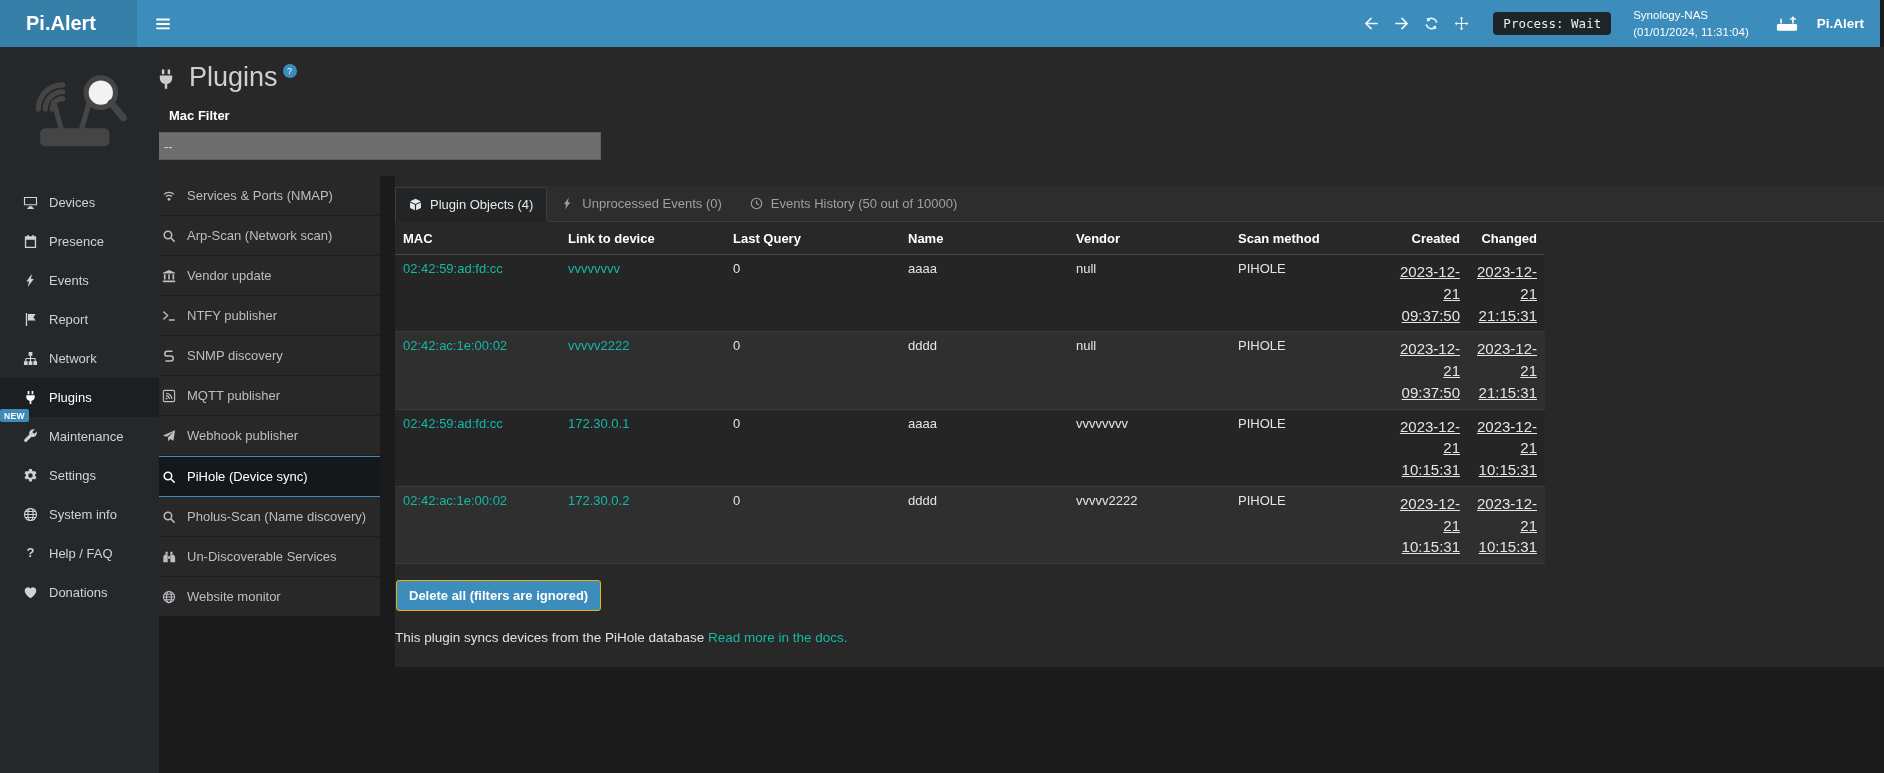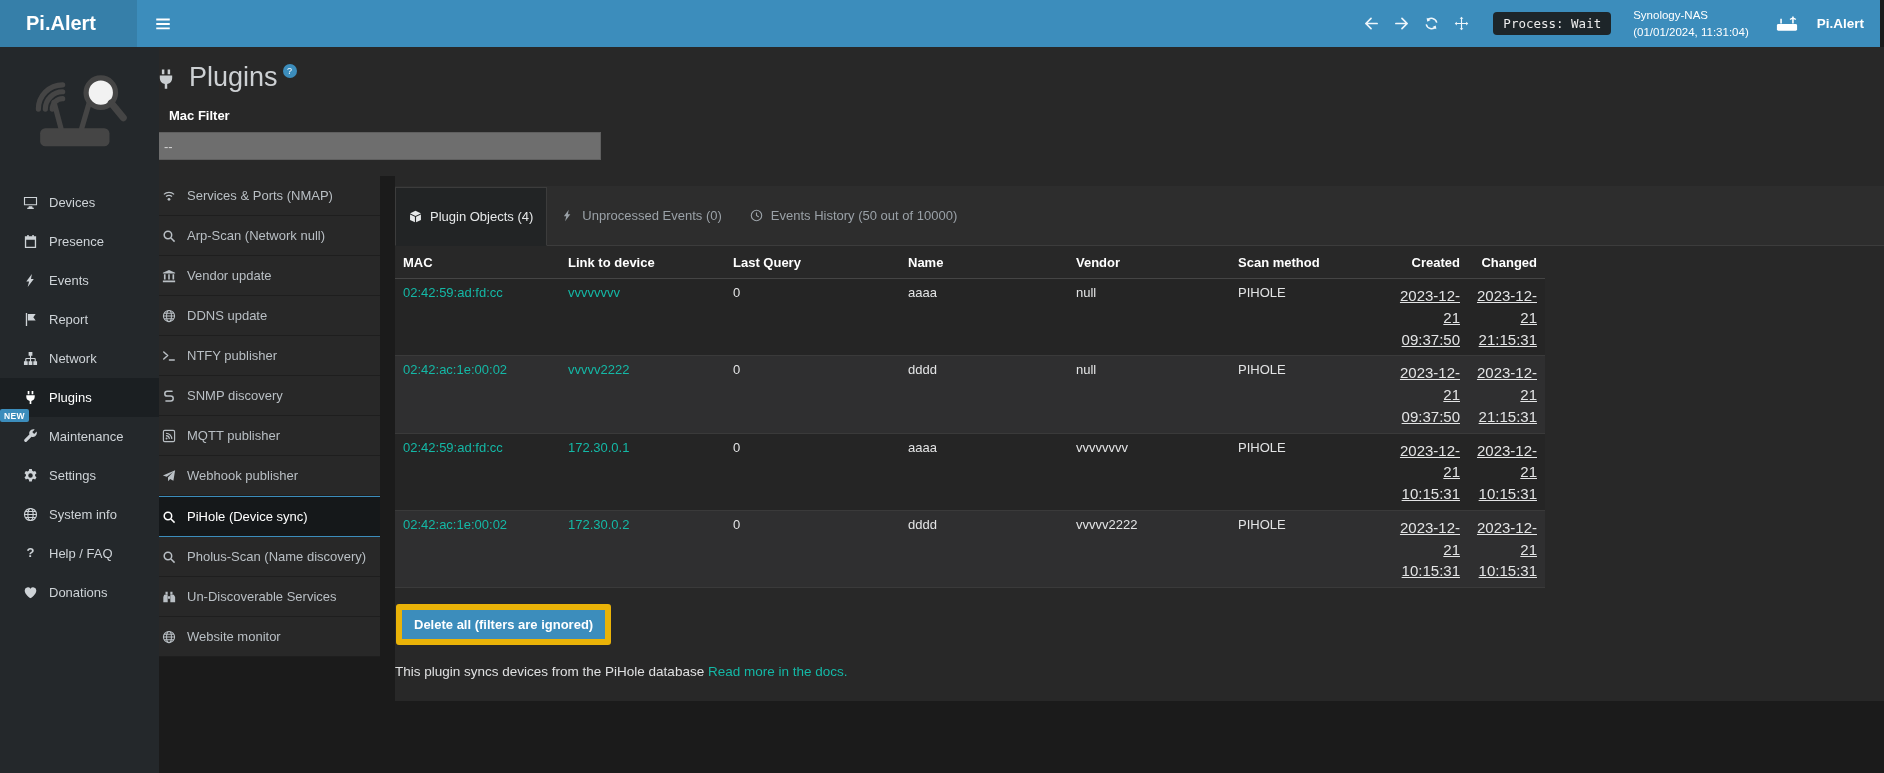--- a/index.html
+++ b/index.html
@@ -54,37 +54,37 @@
 
   .columns { display:flex; align-items:flex-start; gap:15px; padding-left:13px; }
   .plugin-menu { width:230px; flex:none; }
   .plugin-item { display:flex; align-items:center; gap:11px; padding:12px 10px 12px 12px; background:#282828;
                  border-bottom:1px solid #1e1e1e; color:#b9bfc4; font-size:13px; cursor:pointer; }
   .plugin-item.active { background:#15181a; color:#fff; border-top:1px solid #3c8dbc; border-bottom:1px solid #3c8dbc; }
   .p-icon { width:14px; height:14px; flex:none; }
 
   .tab-panel { flex:1; background:#282828; padding:10px 0 22px 0; }
   .tabs { display:flex; align-items:flex-end; background:#2d2d2d; border-bottom:1px solid #3c3c3c; }
-  .tab { display:flex; align-items:center; gap:8px; padding:21px 13px; font-size:13px; color:#9aa1a7;
+  .tab { display:flex; align-items:center; gap:8px; padding:9px 13px; font-size:13px; color:#9aa1a7;
          cursor:pointer; border:1px solid transparent; }
   .tab.active { background:#222425; color:#e6e8e9; border-color:#3c3c3c; border-bottom-color:#222425; margin-bottom:-1px; }
   .t-icon { width:13px; height:13px; }
 
   .obj-table { width:1150px; border-collapse:collapse; table-layout:fixed; font-size:13px; color:#e3e4e5; }
   .obj-table th { text-align:left; font-weight:bold; color:#fff; padding:9px 8px 8px; border-bottom:1px solid #454545; }
   .obj-table td { padding:6px 8px 5px; vertical-align:top; }
   .obj-table tbody tr:nth-child(odd) { background:#252525; }
   .obj-table tbody tr:nth-child(even) { background:#2f2f30; }
   .obj-table tbody tr { border-top:1px solid #3a3a3a; }
   .obj-table tbody tr:last-child { border-bottom:1px solid #3a3a3a; }
   .obj-table th.r, .obj-table td.r { text-align:right; }
   .obj-table td.r { font-size:15px; line-height:1.45;text-decoration:underline; }
   .lnk { color:#14b8a6; text-decoration:none; cursor:pointer; }
 
-  .delete-btn { margin:16px 0 0 1px; background:#3c8dbc; border:6px solid #eab308; border-radius:3px;
+  .delete-btn { margin:16px 0 0 1px; background:#3c8dbc; border:1px solid #eab308; border-radius:3px;
                 color:#fff; font-size:13px; font-weight:bold; padding:7px 12px; cursor:pointer; font-family:inherit; }
   .docs-note { margin-top:19px; font-size:13.5px; color:#dfe0e1; }
 </style>
 </head>
 <body>
 
 <div class="header">
   <div class="logo">Pi.Alert</div>
   <div class="navbar">
     <span class="hamburger icon">
@@ -303,44 +303,32 @@
 
         <div class="plugin-item">
           <span class="icon p-icon">
             <svg viewBox="0 0 16 16">
               <g fill="none" stroke="currentColor" stroke-width="1.7">
                 <circle cx="6.8" cy="6.8" r="4.3"></circle>
                 <path d="m10.2 10.2 4.2 4.2"></path>
               </g>
             </svg>
           </span>
-          <span>Arp-Scan (Network null)</span>
+          <span>Arp-Scan (Network scan)</span>
         </div>
 
         <div class="plugin-item">
           <span class="icon p-icon">
             <svg viewBox="0 0 16 16">
               <path fill="currentColor" d="M8 1l7 3.2V5H1v-.8zM2.2 6h1.9v6H2.2zm4.9 0h1.8v6H7.1zm4.9 0h1.9v6H12zM1 13h14v2H1z"></path>
             </svg>
           </span>
           <span>Vendor update</span>
         </div>
 
-        <div class="plugin-item">
-          <span class="icon p-icon">
-            <svg viewBox="0 0 16 16">
-              <g fill="none" stroke="currentColor" stroke-width="1.2">
-                <circle cx="8" cy="8" r="6.4"></circle>
-                <ellipse cx="8" cy="8" rx="2.8" ry="6.4"></ellipse>
-                <path d="M1.6 8h12.8M2.5 4.8h11M2.5 11.2h11"></path>
-              </g>
-            </svg>
-          </span>
-          <span>DDNS update</span>
-        </div>
 
         <div class="plugin-item">
           <span class="icon p-icon">
             <svg viewBox="0 0 16 16">
               <g fill="none" stroke="currentColor" stroke-width="1.7" stroke-linecap="round" stroke-linejoin="round">
                 <path d="m2 3.5 4.5 4L2 11.5M8.5 12.5H14"></path>
               </g>
             </svg>
           </span>
           <span>NTFY publisher</span>

